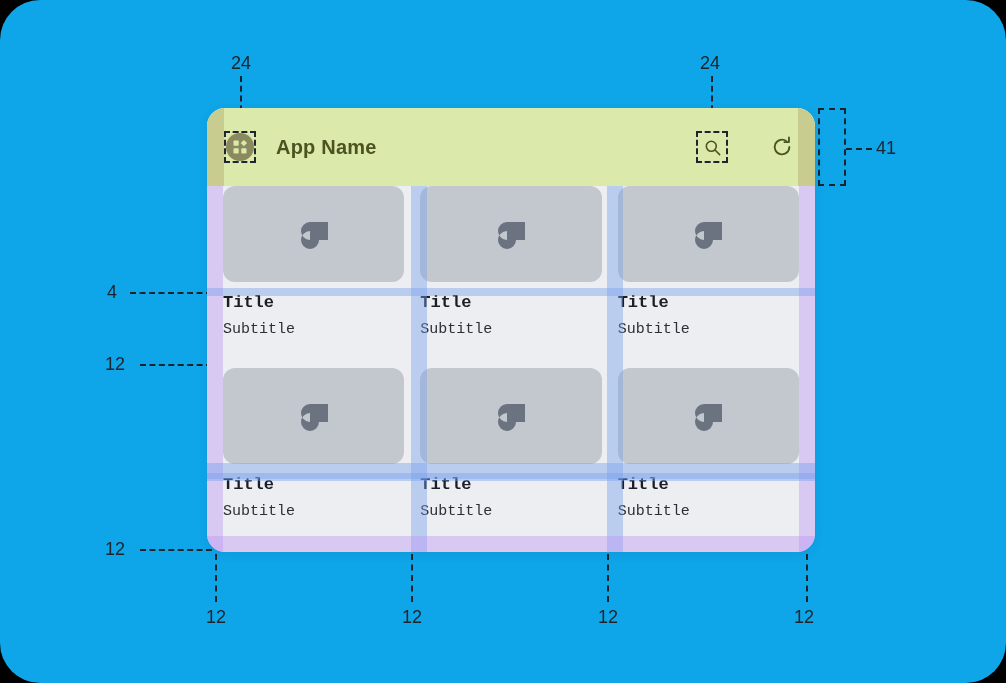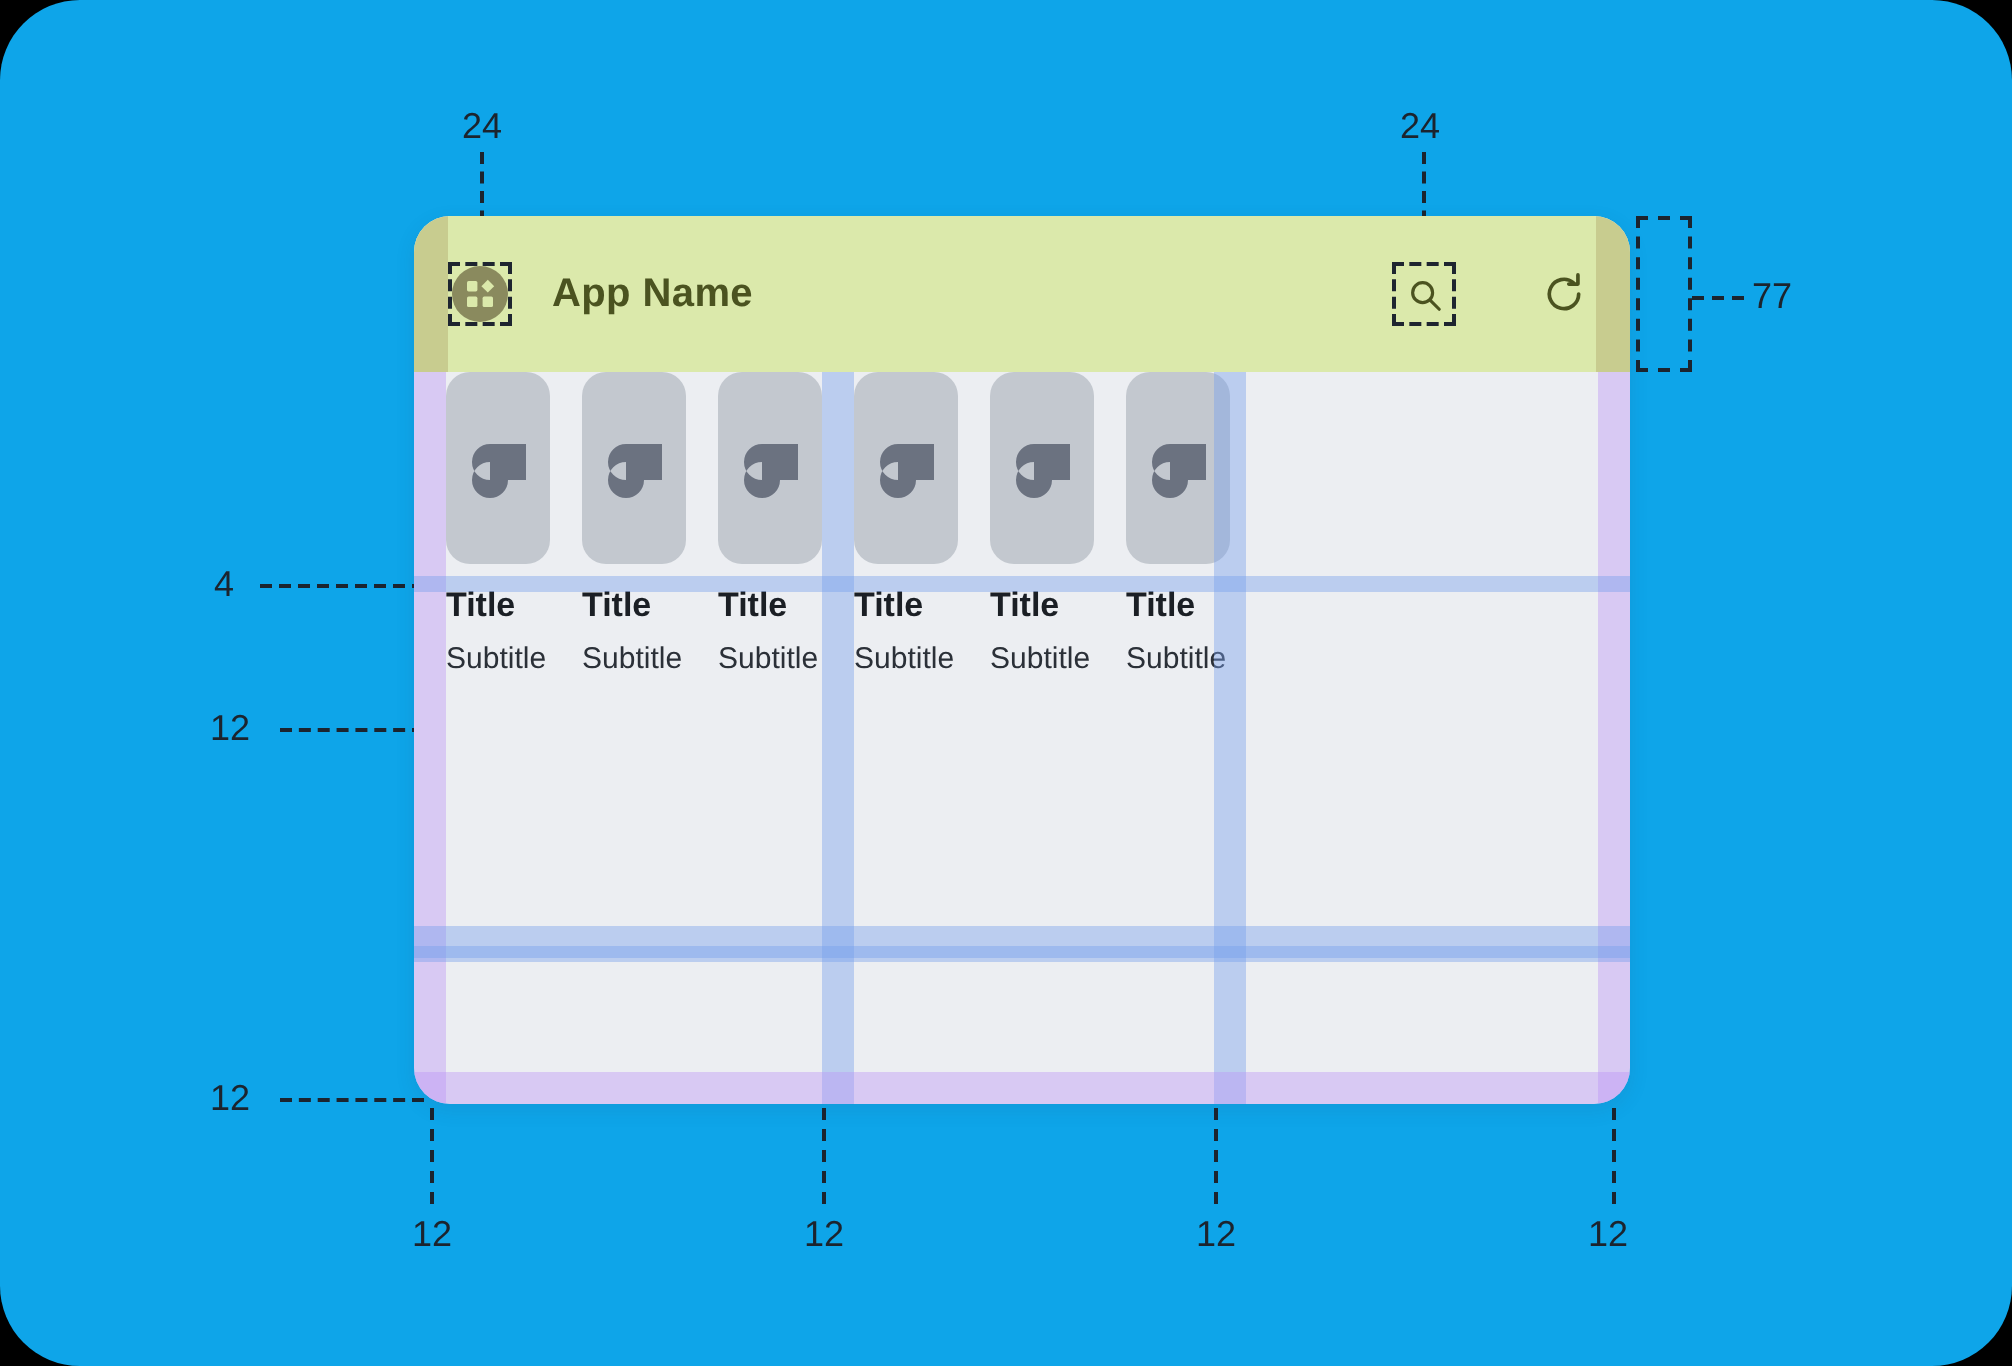--- a/index.html
+++ b/index.html
@@ -156,21 +156,23 @@
   
   .grid {
     position: absolute;
     left: 0;
     top: 78px;
     width: 608px;
     height: 364px;
     box-sizing: border-box;
     padding: 0 16px 16px 16px;
     display: flex;
+    flex-direction: column;
     gap: 16px;
+    font-family: Liberation Mono, monospace;
   }
   .row {
     display: flex;
     gap: 16px;
     height: 167px;
   }
   .card {
     flex: 1 1 0;
     display: flex;
     flex-direction: column;
@@ -231,21 +233,21 @@
 <div id="page">
 
   <div class="ann-label" style="left:231px; top:53px;">24</div>
   <div class="dash-v" style="left:240px; top:76px; height:45px;"></div>
 
   <div class="ann-label" style="left:700px; top:53px;">24</div>
   <div class="dash-v" style="left:711px; top:76px; height:45px;"></div>
 
   <div class="measure-box" style="left:818px; top:108px; width:28px; height:78px;"></div>
   <div class="dash-h" style="left:846px; top:148px; width:26px;"></div>
-  <div class="ann-label" style="left:876px; top:138px;">77</div>
+  <div class="ann-label" style="left:876px; top:138px;">41</div>
 
   <div class="ann-label" style="left:107px; top:282px;">4</div>
   <div class="dash-h" style="left:130px; top:292px; width:82px;"></div>
 
   <div class="ann-label" style="left:105px; top:354px;">12</div>
   <div class="dash-h" style="left:140px; top:364px; width:72px;"></div>
 
   <div class="ann-label" style="left:105px; top:539px;">12</div>
   <div class="dash-h" style="left:140px; top:549px; width:72px;"></div>
 

